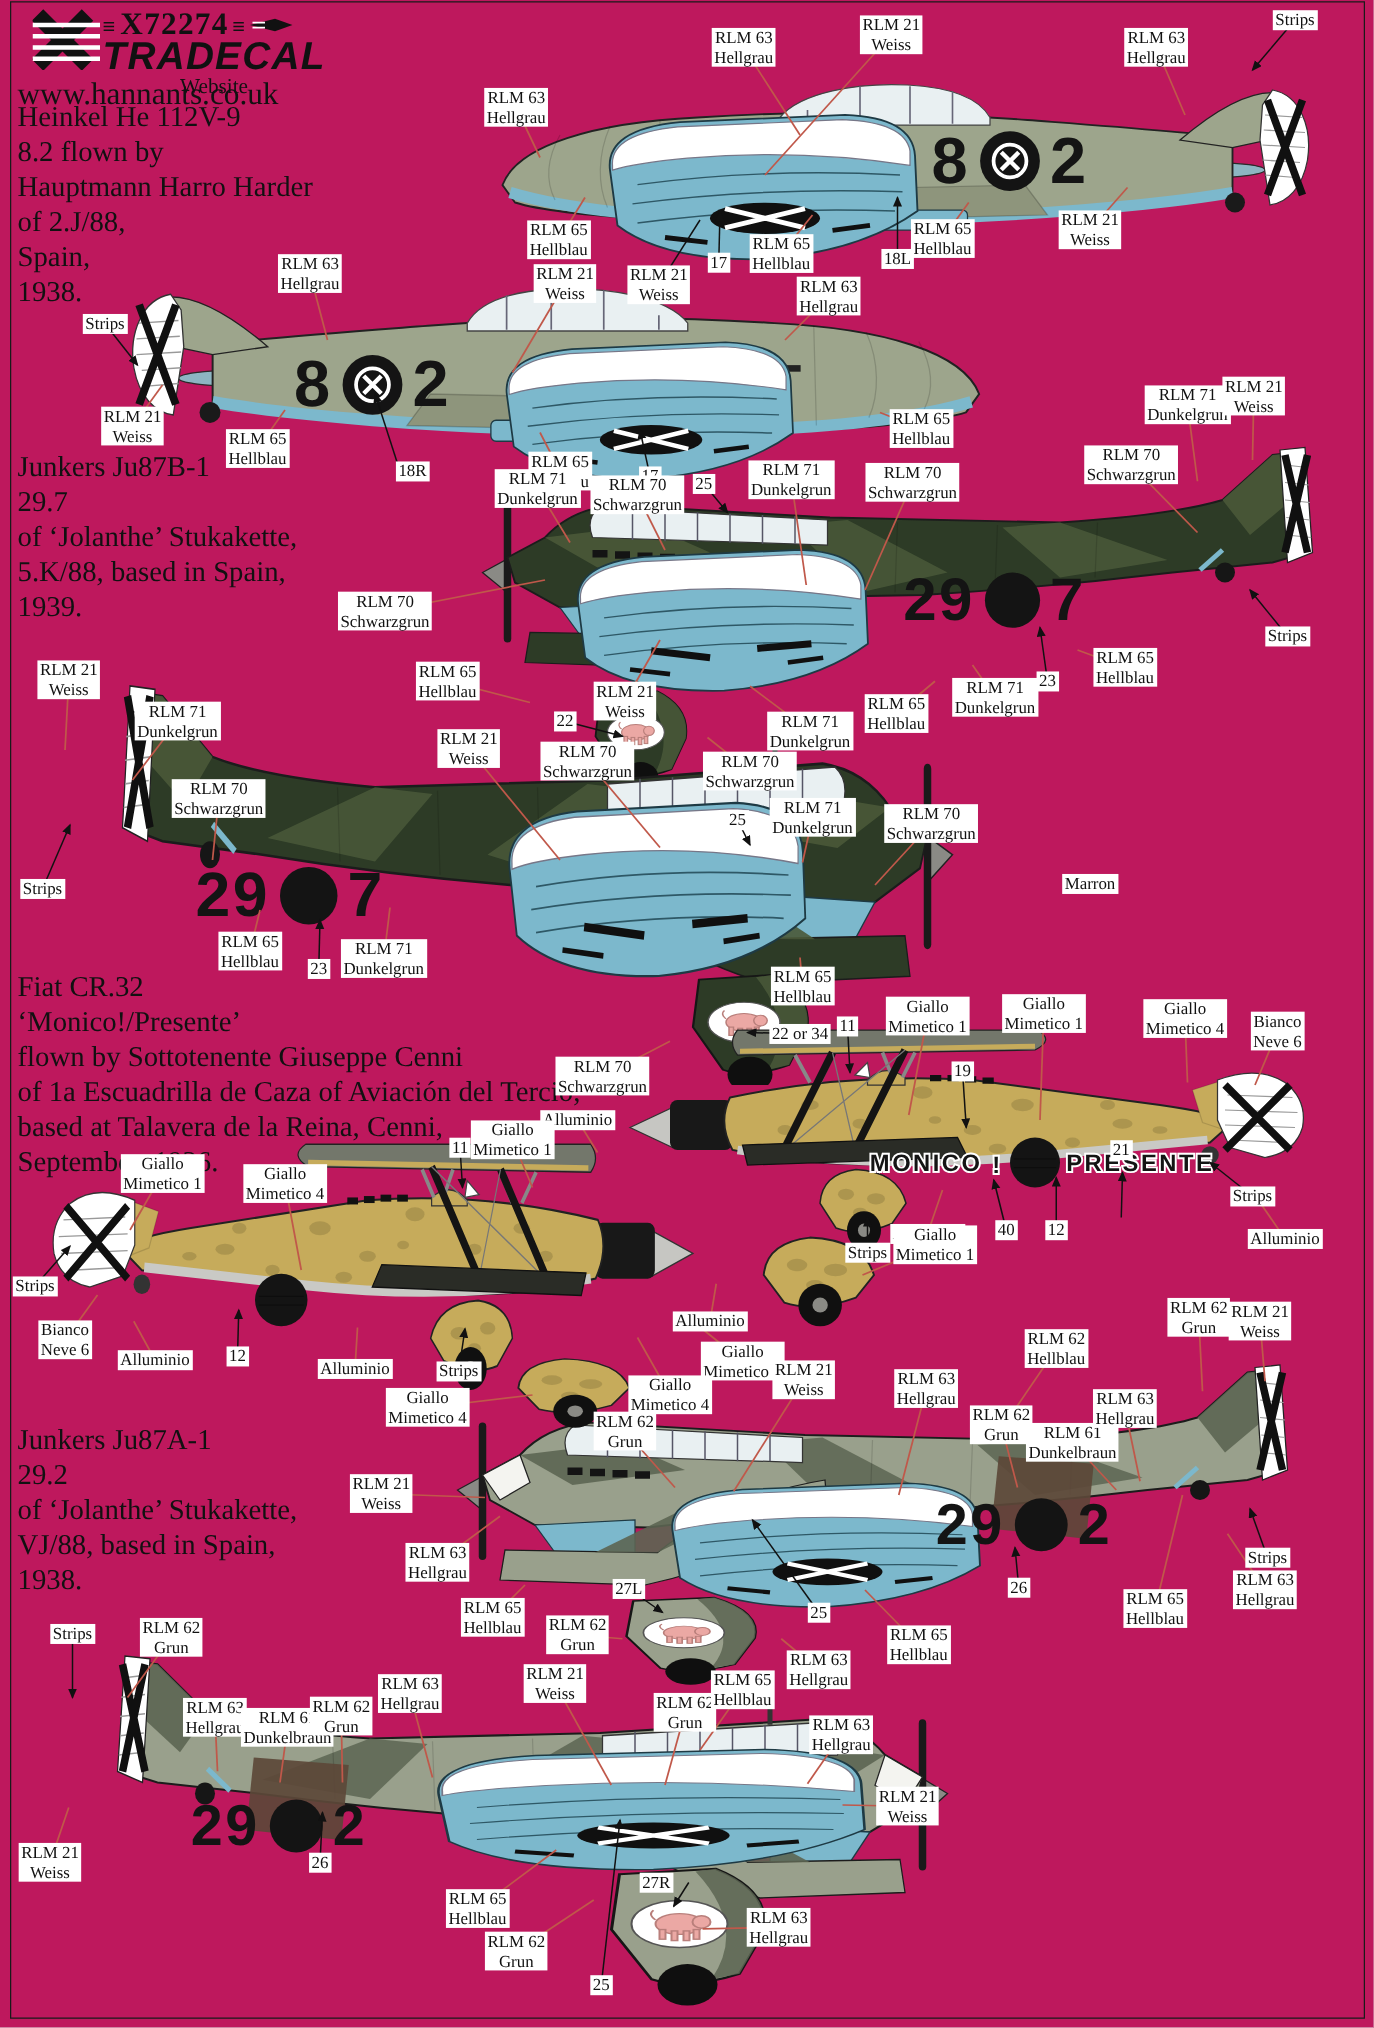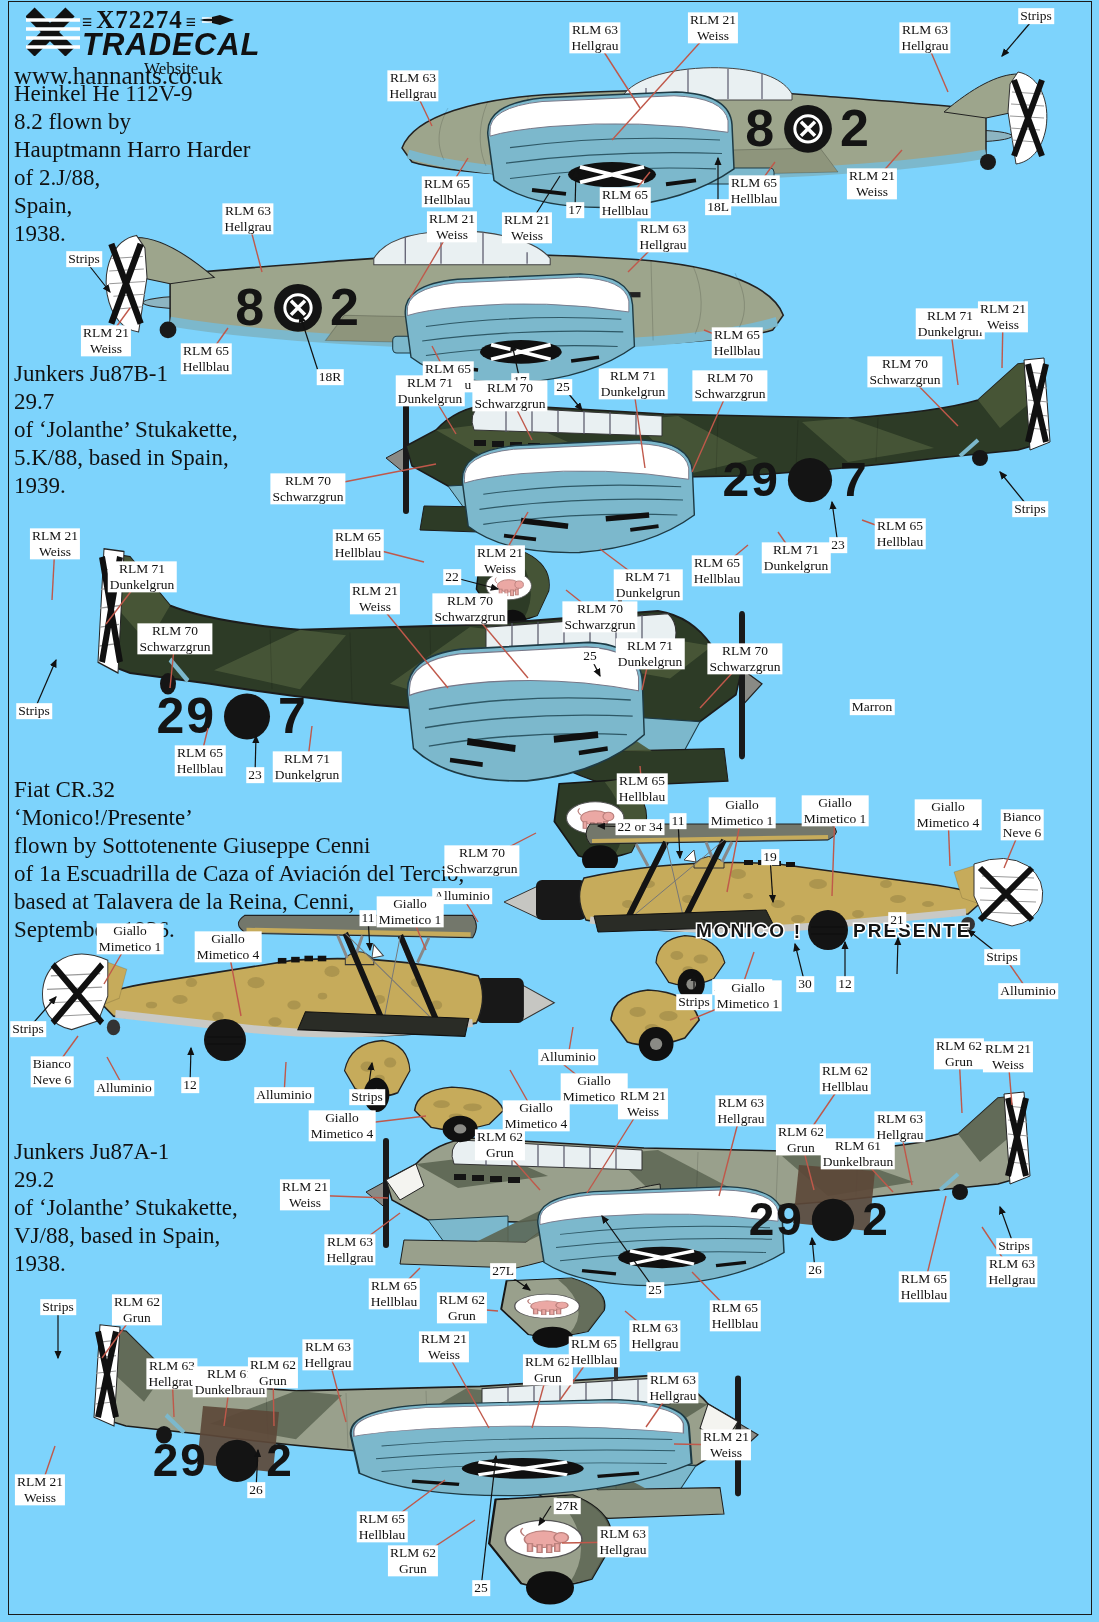--- a/index.html
+++ b/index.html
@@ -1,16 +1,16 @@
 <!DOCTYPE html>
 <html><head>
 <meta charset="utf-8">
 <style>
   html,body{margin:0;padding:0;background:#ddd;}
-  .sheet{position:relative;width:1099px;height:1622px;background:#7dd3fc;overflow:hidden;
+  .sheet{position:relative;width:1099px;height:1622px;background:#be185d;overflow:hidden;
          font-family:"Liberation Serif",serif;color:#111;}
   .frame{position:absolute;left:8px;top:1px;width:1082px;height:1612px;
          border:1.6px solid #1a1a1a;pointer-events:none;z-index:1;}
   
   .logo{position:absolute;left:26px;top:6px;display:flex;align-items:flex-start;z-index:3;}
   .logo-col{margin-left:2px;}
   .lg-top{font-weight:bold;font-size:25px;letter-spacing:1px;display:flex;align-items:center;gap:3px;}
   .lg-top .eq::before{content:"\2261";font-size:18px;}
   .lg-brand{font-family:"Liberation Sans",sans-serif;font-style:italic;font-weight:bold;
             font-size:31px;letter-spacing:1px;margin-top:-7px;}
@@ -726,21 +726,21 @@
       <div class="callout" style="left: 678px; top: 821px;">11</div>
       <div class="callout" style="left: 742px; top: 813px;">Giallo<br>Mimetico 1</div>
       <div class="callout" style="left: 770px; top: 857px;">19</div>
       <div class="callout" style="left: 835px; top: 811px;">Giallo<br>Mimetico 1</div>
       <div class="callout" style="left: 948px; top: 815px;">Giallo<br>Mimetico 4</div>
       <div class="callout" style="left: 1022px; top: 825px;">Bianco<br>Neve 6</div>
       <div class="callout" style="left: 1002px; top: 957px;">Strips</div>
       <div class="callout" style="left: 1028px; top: 991px;">Alluminio</div>
       <div class="callout" style="left: 897px; top: 920px;">21</div>
       <div class="callout" style="left: 845px; top: 984px;">12</div>
-      <div class="callout" style="left: 805px; top: 984px;">30</div>
+      <div class="callout" style="left: 805px; top: 984px;">40</div>
       <div class="callout" style="left: 742px; top: 987px;">Alluminio</div>
       <div class="callout" style="left: 694px; top: 1002px;">Strips</div>
       <div class="callout" style="left: 748px; top: 996px;">Giallo<br>Mimetico 1</div>
       <div class="callout" style="left: 130px; top: 939px;">Giallo<br>Mimetico 1</div>
       <div class="callout" style="left: 228px; top: 947px;">Giallo<br>Mimetico 4</div>
       <div class="callout" style="left: 368px; top: 918px;">11</div>
       <div class="callout" style="left: 410px; top: 912px;">Giallo<br>Mimetico 1</div>
       <div class="callout" style="left: 568px; top: 1057px;">Alluminio</div>
       <div class="callout" style="left: 594px; top: 1089px;">Giallo<br>Mimetico 1</div>
       <div class="callout" style="left: 536px; top: 1116px;">Giallo<br>Mimetico 4</div>
@@ -777,20 +777,20 @@
       <div class="callout" style="left: 172px; top: 1374px;">RLM 63<br>Hellgrau</div>
       <div class="callout" style="left: 230px; top: 1382px;">RLM 61<br>Dunkelbraun</div>
       <div class="callout" style="left: 273px; top: 1373px;">RLM 62<br>Grun</div>
       <div class="callout" style="left: 328px; top: 1355px;">RLM 63<br>Hellgrau</div>
       <div class="callout" style="left: 444px; top: 1347px;">RLM 21<br>Weiss</div>
       <div class="callout" style="left: 40px; top: 1490px;">RLM 21<br>Weiss</div>
       <div class="callout" style="left: 256px; top: 1490px;">26</div>
       <div class="callout" style="left: 382px; top: 1527px;">RLM 65<br>Hellblau</div>
       <div class="callout" style="left: 413px; top: 1561px;">RLM 62<br>Grun</div>
       <div class="callout" style="left: 481px; top: 1588px;">25</div>
-      <div class="callout" style="left: 567px; top: 1506px;">27R</div>
+      <div class="callout" style="left: 525px; top: 1506px;">27R</div>
       <div class="callout" style="left: 623px; top: 1542px;">RLM 63<br>Hellgrau</div>
       <div class="callout" style="left: 726px; top: 1445px;">RLM 21<br>Weiss</div>
       <div class="callout" style="left: 673px; top: 1388px;">RLM 63<br>Hellgrau</div>
       <div class="callout" style="left: 548px; top: 1370px;">RLM 62<br>Grun</div>
       <div class="callout" style="left: 594px; top: 1352px;">RLM 65<br>Hellblau</div>
     </div>
 </div>
 
 </body></html>

